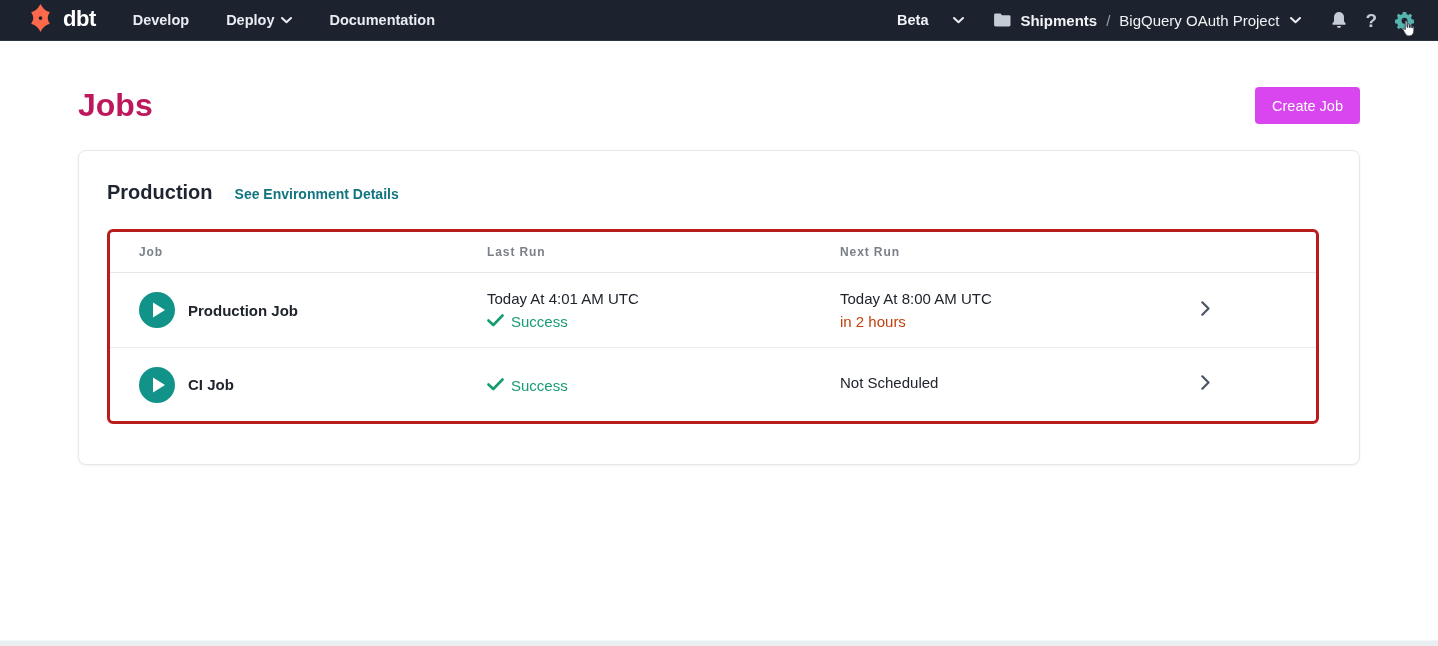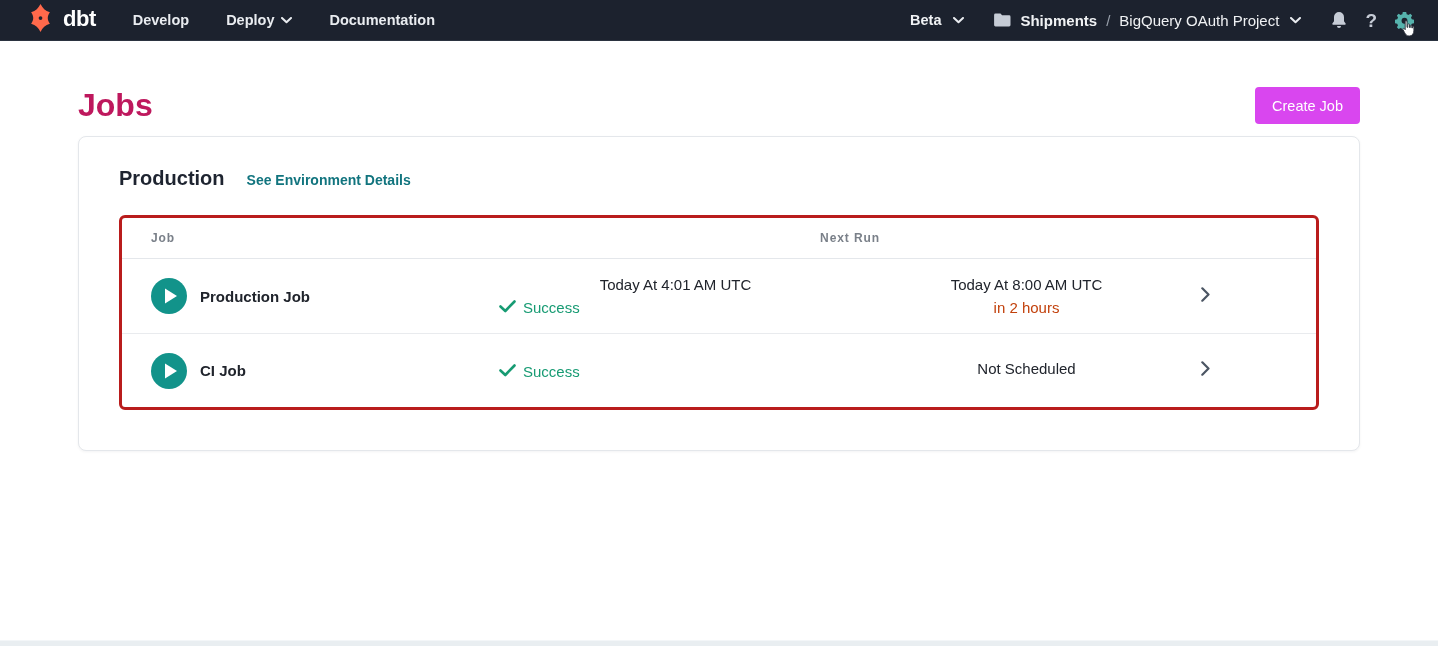--- a/index.html
+++ b/index.html
@@ -24,21 +24,21 @@
   }
   .nav-left { display: flex; align-items: center; gap: 37px; }
   .brand { display: flex; align-items: center; gap: 6px; cursor: pointer; }
   .brand-text { color: #ffffff; font-weight: 700; font-size: 22px; letter-spacing: -0.5px; line-height: 1; padding-bottom: 3px; }
   .nav-item {
     color: #e9ecf0; font-size: 14.5px; font-weight: 700;
     display: flex; align-items: center; gap: 7px; cursor: pointer;
   }
   .caret { display: inline-flex; }
   .nav-right { margin-left: auto; display: flex; align-items: center; gap: 30px; }
-  .beta-toggle { color: #f0f2f4; font-size: 14.5px; font-weight: 700; display: flex; align-items: center; gap: 12px; cursor: pointer; }
+  .beta-toggle { color: #f0f2f4; font-size: 14.5px; font-weight: 700; display: flex; align-items: center; gap: 25px; cursor: pointer; }
   .project-switcher { display: flex; align-items: center; gap: 9px; color: #f0f2f4; font-size: 15px; }
   .account-name { font-weight: 700; cursor: pointer; }
   .path-sep { color: #98a0ab; font-weight: 400; }
   .project-name { font-weight: 400; cursor: pointer; }
   .project-caret { margin-left: 2px; cursor: pointer; }
   .icon-group { display: flex; align-items: center; gap: 18px; }
   .nav-icon { display: inline-flex; align-items: center; justify-content: center; cursor: pointer; }
   .help-glyph { color: #c6ccd6; font-size: 19px; font-weight: 700; line-height: 1; }
   .gear-wrap { position: relative; display: inline-flex; }
   .cursor-overlay { position: absolute; left: 5px; top: 9px; pointer-events: none; }
@@ -49,27 +49,26 @@
   .page-title { font-size: 32px; font-weight: 700; color: #be185d; margin: 0; }
   .create-btn {
     background: #d946ef; color: #ffffff;
     border: none; border-radius: 4px;
     height: 37px; padding: 0 17px;
     font-size: 14.5px; font-family: "Liberation Sans", sans-serif;
     cursor: pointer;
   }
 
   .card {
-    margin-top: 12px;
+    margin-top: 26px;
     background: #ffffff;
     border: 1px solid #e4e7eb;
     border-radius: 8px;
     box-shadow: 0 1px 3px rgba(16,24,40,0.05);
-    padding: 27px 40px 40px 40px;
-    text-align: center;
+    padding: 27px 40px 40px 28px;
   }
   .card-head { display: flex; align-items: baseline; gap: 22px; }
   .env-name { font-size: 20px; font-weight: 700; color: #1e2430; line-height: 28px; }
   .env-link { font-size: 14px; font-weight: 700; color: #11747e; text-decoration: none; cursor: pointer; }
 
   .jobs-table { margin-top: 23px; border: 3px solid #b91c1c; border-radius: 6px; overflow: hidden; }
   .t-head { display: flex; height: 41px; align-items: center; border-bottom: 1px solid #e4e7eb; }
   .th { font-size: 12px; color: #7a8089; letter-spacing: 0.9px; font-weight: 600; }
   .t-row { display: flex; align-items: center; height: 74px; cursor: pointer; }
   .t-row + .t-row { border-top: 1px solid #e9ebee; }
@@ -180,20 +179,21 @@
 
   <section class="card">
     <div class="card-head">
       <span class="env-name">Production</span>
       <a class="env-link">See Environment Details</a>
     </div>
 
     <div class="jobs-table">
       <div class="t-head">
         <div class="col-job th">Job</div>
+        <div class="col-last th">Last Run</div>
         <div class="col-next th">Next Run</div>
         <div class="col-chev"></div>
       </div>
 
       <div class="t-row">
         <div class="col-job">
           <span class="play-btn">
             <svg width="36" height="36" viewBox="0 0 36 36">
               <circle cx="18" cy="18" r="18" fill="#12938a"></circle>
               <polygon points="14,10.5 26,18 14,25.5" fill="#ffffff"></polygon>

